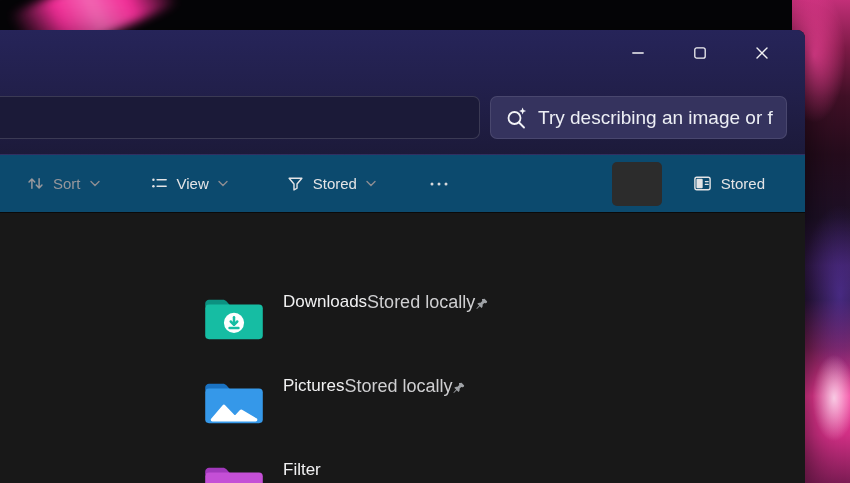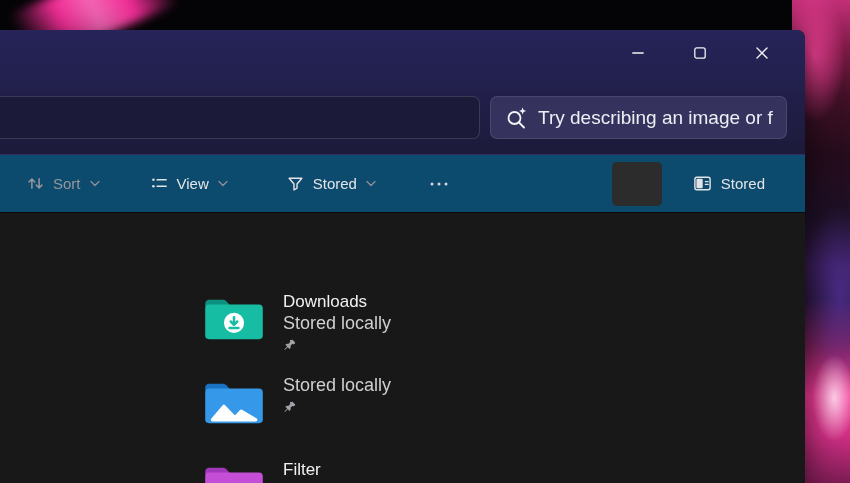--- a/index.html
+++ b/index.html
@@ -91,21 +91,21 @@
   }
   .tbtn-details { margin-left:26px; }
 
   .content {
     position:absolute; left:0; top:184px; right:0; bottom:0;
     background:#181818; overflow:hidden;
     padding:77px 0 0 203px;
   }
   .item { display:flex; align-items:flex-start; height:84px; cursor:default; }
   .folder { width:62px; height:48px; margin:4px 18px 0 0; flex:none; }
-  .meta { display:flex; flex-direction:column; }
+  .meta { display:flex; flex-direction:row;align-items:center; }
   .fname  { font-size:17px; line-height:22px; color:#f1f1f2; }
   .fstatus{ font-size:18px; line-height:21px; color:#cfcfd1; }
   .pin { margin-top:5px; width:13px; height:13px; }
 </style>
 </head>
 <body>
 
 <div class="screen">
   <div class="streak-topleft"></div>
   <div class="desktop-right"></div>
@@ -220,20 +220,21 @@
         </div>
       </div>
 
       <div class="item">
         <svg class="folder" viewBox="0 0 64 50">
           <path d="M2 12 L2 9 C2 6.8 3.8 5 6 5 L20.5 5 C21.9 5 23.2 5.6 24.1 6.6 L29 12 Z" fill="#1a72c2"></path>
           <rect x="2" y="10" width="60" height="36" rx="4" fill="#3598e9"></rect>
           <path d="M9.5 42.5 L21.5 28.5 L33 40.5 L39.5 33.5 L54.5 42.5 Z" fill="#ffffff" stroke="#ffffff" stroke-width="3.5" stroke-linejoin="round"></path>
         </svg>
         <div class="meta">
+          <div class="fname">Pictures</div>
           <div class="fstatus">Stored locally</div>
           <svg class="pin" viewBox="0 0 16 16">
             <path fill="#9fa2a6" d="M10.6 1.3c.4-.4 1-.4 1.4 0l2.7 2.7c.4.4.4 1 0 1.4l-.9.9c-.25.25-.6.35-.95.28l-1.5-.3-2.1 2.1c.45 1.25.15 2.65-.8 3.6l-.35.35-2.3-2.3-3.1 3.1-.95.3.3-.95 3.1-3.1-2.3-2.3.35-.35c.95-.95 2.35-1.25 3.6-.8l2.1-2.1-.3-1.5c-.07-.35.03-.7.28-.95z"></path>
           </svg>
         </div>
       </div>
 
       <div class="item">
         <svg class="folder" viewBox="0 0 64 50">
           <path d="M2 12 L2 9 C2 6.8 3.8 5 6 5 L20.5 5 C21.9 5 23.2 5.6 24.1 6.6 L29 12 Z" fill="#a138bb"></path>

